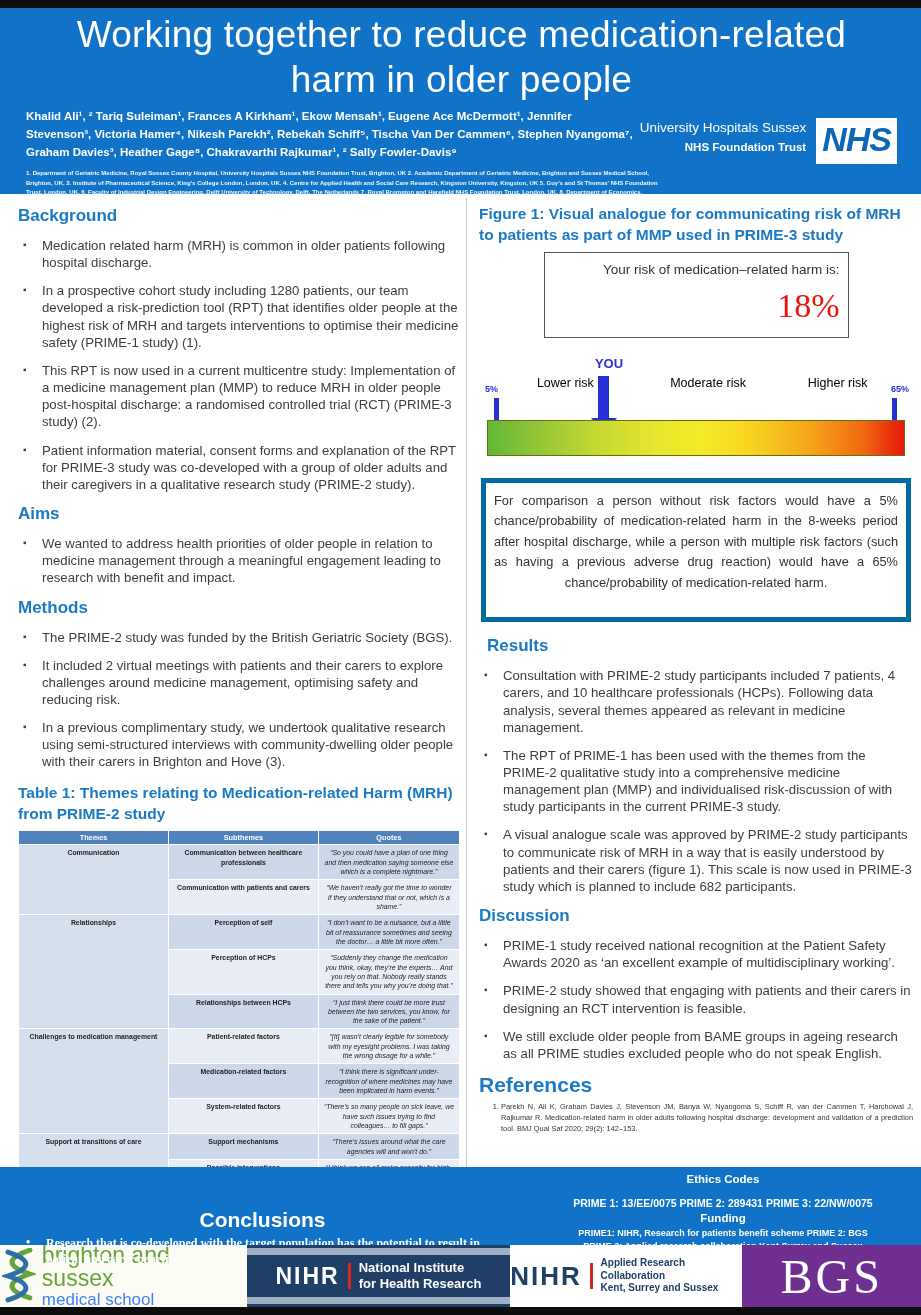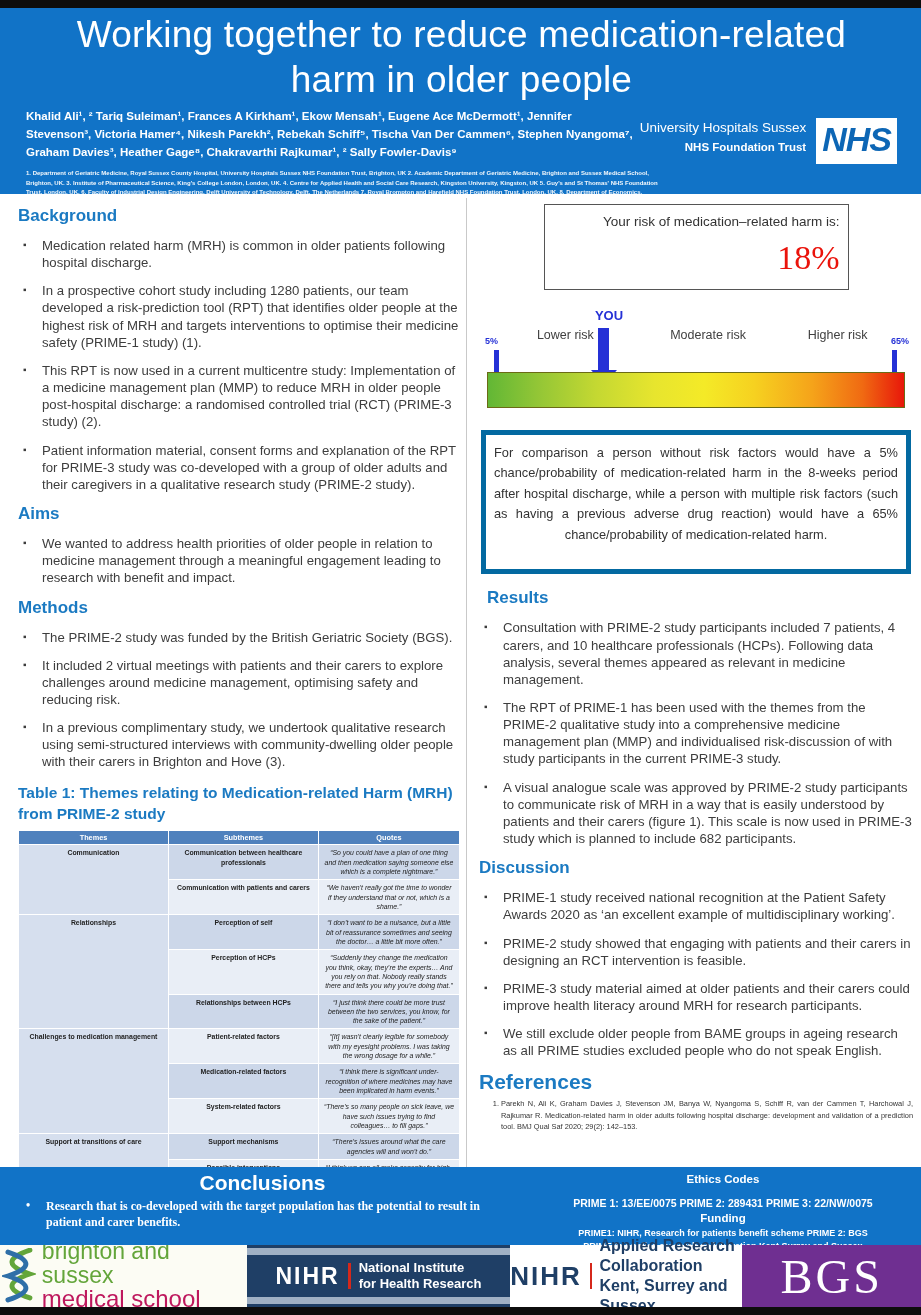--- a/index.html
+++ b/index.html
@@ -43,65 +43,65 @@
   tr.light td.band { background:#e9eef6; }
 
   
   .risk-box { border:1px solid #555; width:305px; margin:6px auto 4px auto; text-align:right; padding:9px 8px 12px 8px; background:#fff; }
   .risk-label { font-size:13.5px; color:#333; }
   .risk-value { color:#ea130b; font-size:34px; margin-top:10px; font-family:"Liberation Serif", serif; }
 
   .scale-wrap { position:relative; height:98px; margin:26px 2px 2px 2px; }
   .scale-bar { position:absolute; left:6px; right:6px; top:56px; height:36px; border:1px solid #6b6b15;
     background:linear-gradient(90deg,#62b735 0%, #93c636 12%, #c4d832 26%, #e7e52e 40%, #f4ea27 52%, #f6d120 64%, #f5a31a 78%, #f06a12 90%, #e8170a 100%); }
-  .zone-label { position:absolute; top:12px; font-size:12.5px; color:#404040; font-weight:400; }
+  .zone-label { position:absolute; top:12px; font-size:12.5px; color:#000000; font-weight:400; }
   .pct-label { position:absolute; font-size:9px; color:#2531d6; font-weight:bold; }
   .you-label { position:absolute; top:-8px; font-size:13px; color:#2531d6; font-weight:bold; }
   .arrow { position:absolute; display:flex; flex-direction:column; align-items:center; }
   .arrow .shaft { background:#2531d6; }
   .arrow .head { width:0; height:0; }
   .arrow-small .shaft { width:5px; height:22px; }
   .arrow-small .head { border-left:7px solid transparent; border-right:7px solid transparent; border-top:9px solid #2531d6; }
   .arrow-big .shaft { width:11px; height:42px; }
   .arrow-big .head { border-left:13px solid transparent; border-right:13px solid transparent; border-top:15px solid #2531d6; }
 
   .compare-box { border:5px solid #0369a1; font-size:12.8px; color:#333; line-height:1.6; padding:8px 8px 24px 8px; margin:16px 2px 2px 2px; text-align:justify; text-align-last:center; background:#fff; }
 
   
   ol.refs { margin:2px 0 0 0; padding-left:22px; font-size:7.4px; color:#333; }
   ol.refs li { margin:3px 0; line-height:1.5; text-align:justify; }
 
   
   .footer-band { height:78px; background:#1173c7; color:#fff; display:flex; flex:none; }
-  .f-left { width:57%; padding-top:2px; }
+  .f-left { width:57%; padding-top:2px;margin-top:37px; }
   .f-left .conc-h { font-size:21px; font-weight:bold; text-align:center; margin:2px 0 4px 0; }
   .conc-bullet { position:relative; font-size:12px; font-weight:bold; line-height:1.3; padding:0 10px 0 46px;font-family:Liberation Serif, serif; }
   .conc-bullet::before { content:"•"; position:absolute; left:26px; top:-1px; }
   .f-right { flex:1; text-align:center; font-weight:bold; padding-top:5px; }
   .eth-h { font-size:11.5px; margin:1px 0 3px 0; }
   .eth-codes { font-size:10.5px; margin:12px 0 2px 0; }
   .fund-h { font-size:11.5px; margin:3px 0 3px 0; }
   .fund-text { font-size:9px; line-height:1.4; padding:0 40px; }
 
   
   .logos { height:62px; display:flex; flex:none; background:#fff; }
   .logo-bsms { width:26.8%; background:#fcfcf4; display:flex; align-items:center; gap:6px; padding-left:2px; overflow:hidden; }
   .bsms-text { line-height:1.02; }
   .bsms-l1 { color:#63a53a; font-size:23px; }
-  .bsms-l2 { color:#be185d; font-size:24px; }
+  .bsms-l2 { color:#3b82f6; font-size:17px; }
   .logo-nihr1 { width:28.6%; background:#1f3f66; color:#fff; display:flex; align-items:center; justify-content:center; position:relative; }
   .logo-nihr1::before, .logo-nihr1::after { content:""; position:absolute; left:0; right:0; height:7px; background:#9fb0c4; }
   .logo-nihr1::before { top:3px; } .logo-nihr1::after { bottom:3px; }
   .nihr-row { display:flex; align-items:center; gap:8px; }
   .nihr-word { font-size:23px; font-weight:bold; letter-spacing:2px; }
   .nihr-div { width:3px; height:26px; background:#d5281b; }
   .nihr-cap { font-size:13px; font-weight:bold; line-height:1.25; }
   .logo-nihr2 { width:25.2%; background:#fff; color:#1f3f66; display:flex; align-items:center; justify-content:center; }
   .logo-nihr2 .nihr-word { font-size:26px; }
-  .logo-nihr2 .nihr-cap { font-size:16px; }
+  .logo-nihr2 .nihr-cap { font-size:10px; }
   .logo-bgs { flex:1; background:#6f2f91; color:#fff; display:flex; align-items:center; justify-content:center; font-family:"Liberation Serif", serif; font-size:48px; letter-spacing:3px; }
 </style>
 </head>
 <body>
 
 <div class="poster">
   <div class="bar-black-top"></div>
 
   <div class="header">
     <div class="title">Working together to reduce medication-related harm in older people</div>
@@ -199,20 +199,21 @@
           </tr>
           <tr class="light">
             <td class="sub-cell band">Possible interventions</td>
             <td class="quote-cell band">“I think we can all make capacity for high-risk patients even if we can’t do it for everyone.”</td>
           </tr>
         </tbody>
       </table>
     </div>
 
     <div class="col-right">
+      <div class="big-sub" style="margin-top:6px;">Figure 1: Visual analogue for communicating risk of MRH to patients as part of MMP used in PRIME-3 study</div>
 
       <div class="risk-box">
         <div class="risk-label">Your risk of medication–related harm is:</div>
         <div class="risk-value">18%</div>
       </div>
 
       <div class="scale-wrap">
         <span class="pct-label" style="left:4px; top:20px;">5%</span>
         <span class="zone-label" style="left:13%;">Lower risk</span>
         <span class="you-label" style="left:26.5%;">YOU</span>
@@ -241,21 +242,20 @@
       <ul class="bullets">
         <li>Consultation with PRIME-2 study participants included 7 patients, 4 carers, and 10 healthcare professionals (HCPs). Following data analysis, several themes appeared as relevant in medicine management.</li>
         <li>The RPT of PRIME-1 has been used with the themes from the PRIME-2 qualitative study into a comprehensive medicine management plan (MMP) and individualised risk-discussion of with study participants in the current PRIME-3 study.</li>
         <li>A visual analogue scale was approved by PRIME-2 study participants to communicate risk of MRH in a way that is easily understood by patients and their carers (figure 1). This scale is now used in PRIME-3 study which is planned to include 682 participants.</li>
       </ul>
 
       <h2 class="section">Discussion</h2>
       <ul class="bullets">
         <li>PRIME-1 study received national recognition at the Patient Safety Awards 2020 as ‘an excellent example of multidisciplinary working’.</li>
         <li>PRIME-2 study showed that engaging with patients and their carers in designing an RCT intervention is feasible.</li>
-        <li>PRIME-3 study material aimed at older patients and their carers could improve health literacy around MRH for research participants.</li>
         <li>We still exclude older people from BAME groups in ageing research as all PRIME studies excluded people who do not speak English.</li>
       </ul>
 
       <h2 class="section" style="font-size:21px; margin-bottom:4px;">References</h2>
       <ol class="refs">
         <li><span>Parekh N, Ali K, Graham Davies J, Stevenson JM, Banya W, Nyangoma S, Schiff R, van der Cammen T, Harchowal J, Rajkumar R. Medication-related harm in older adults following hospital discharge: development and validation of a prediction tool. BMJ Qual Saf 2020; 29(2): 142–153.</span></li>
 
       </ol>
     </div>
   </div>

